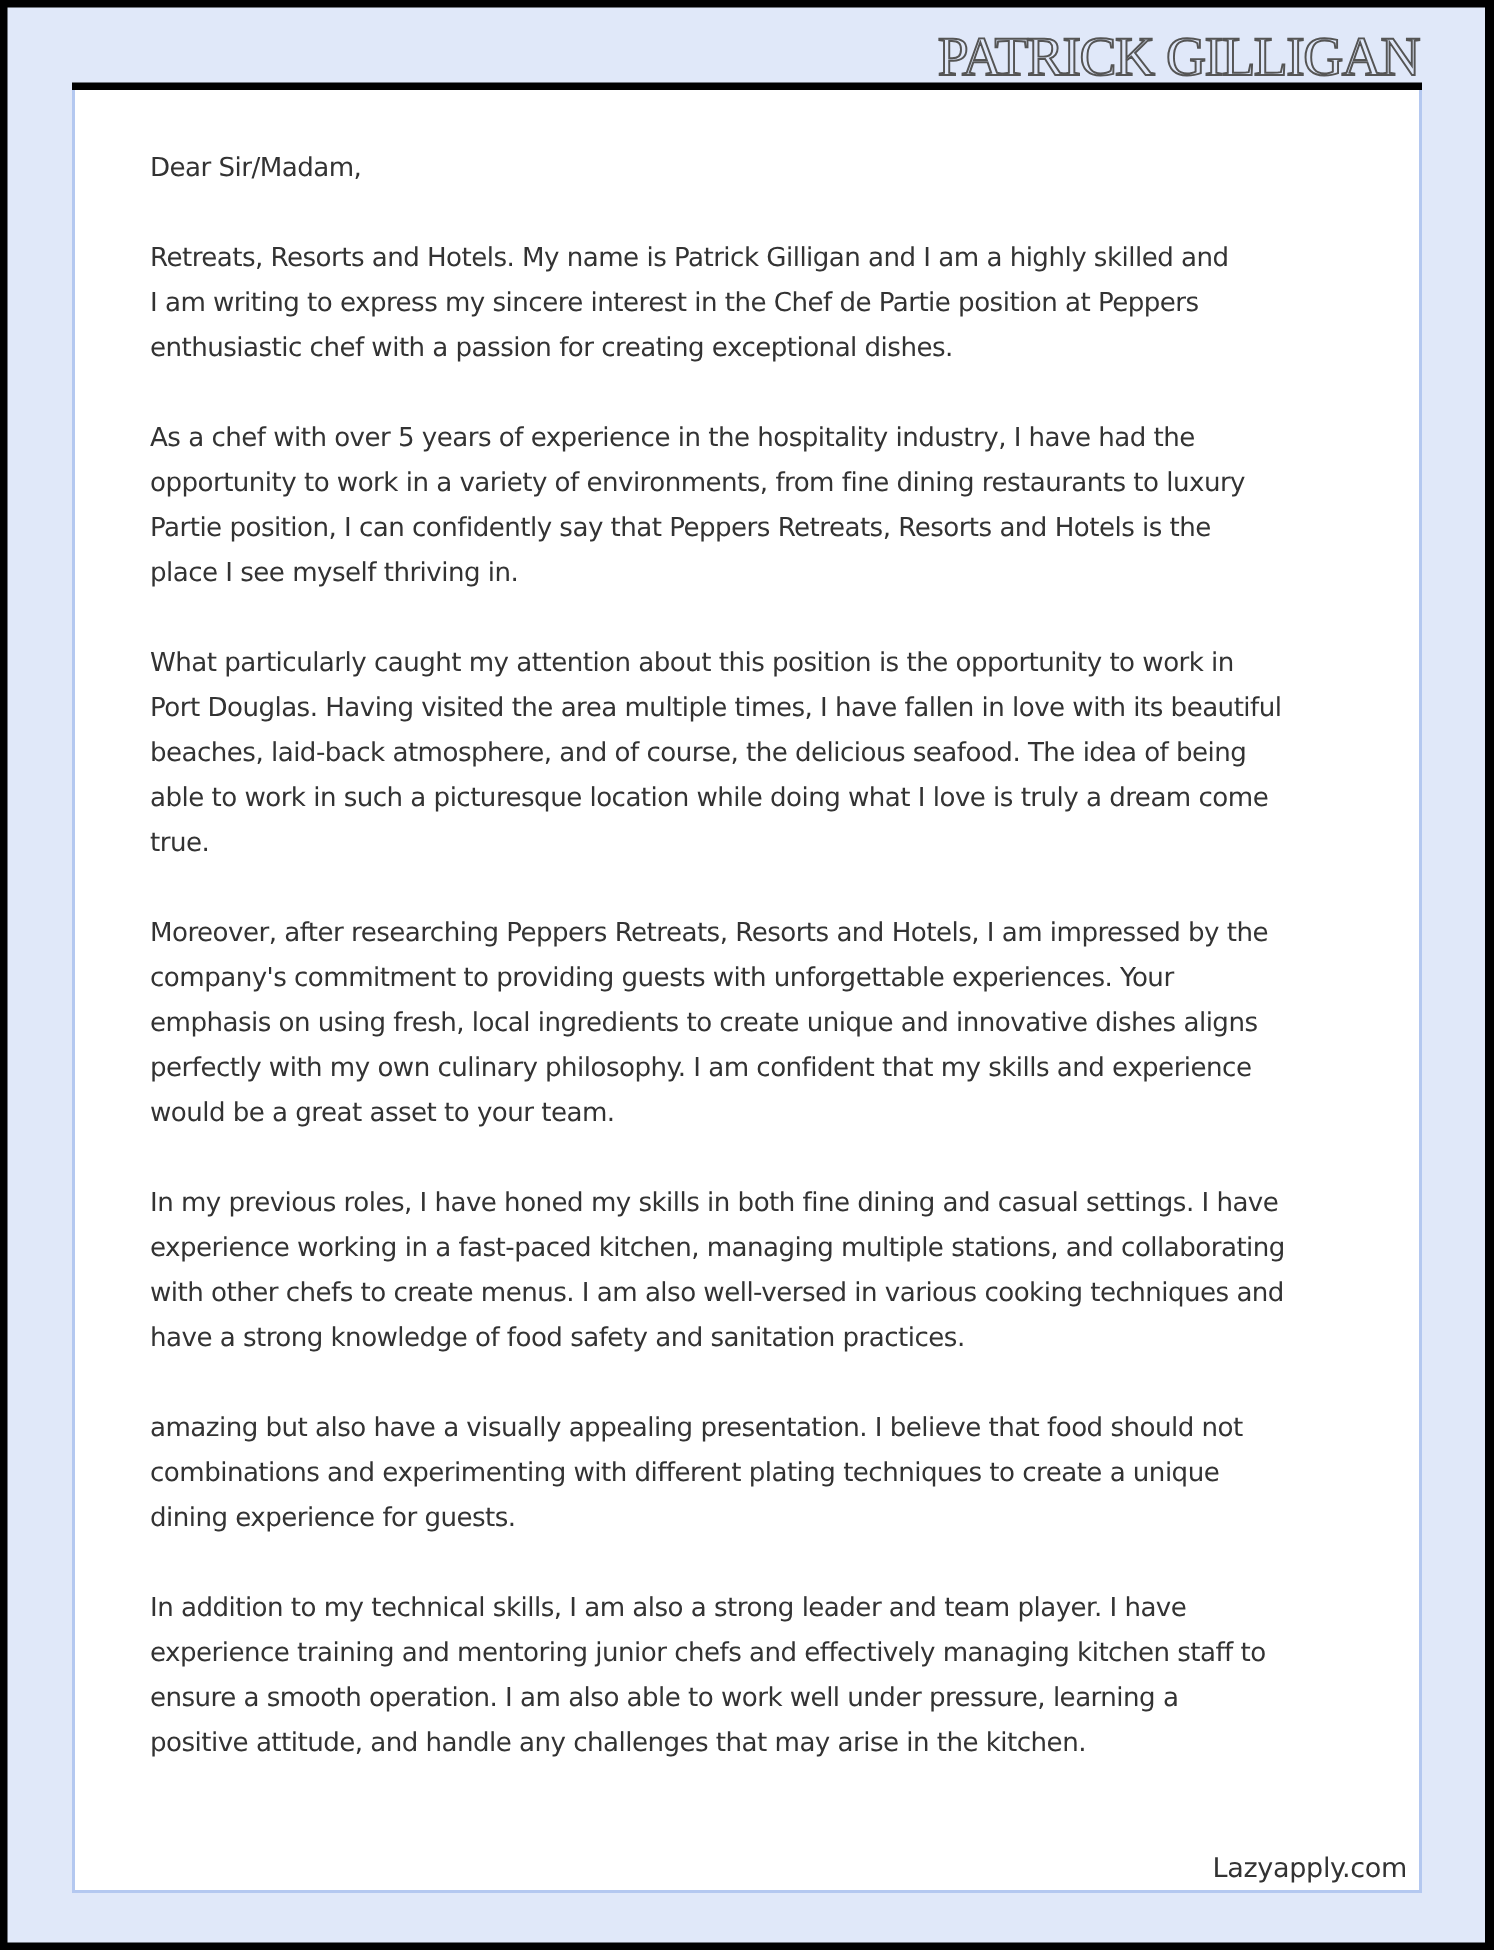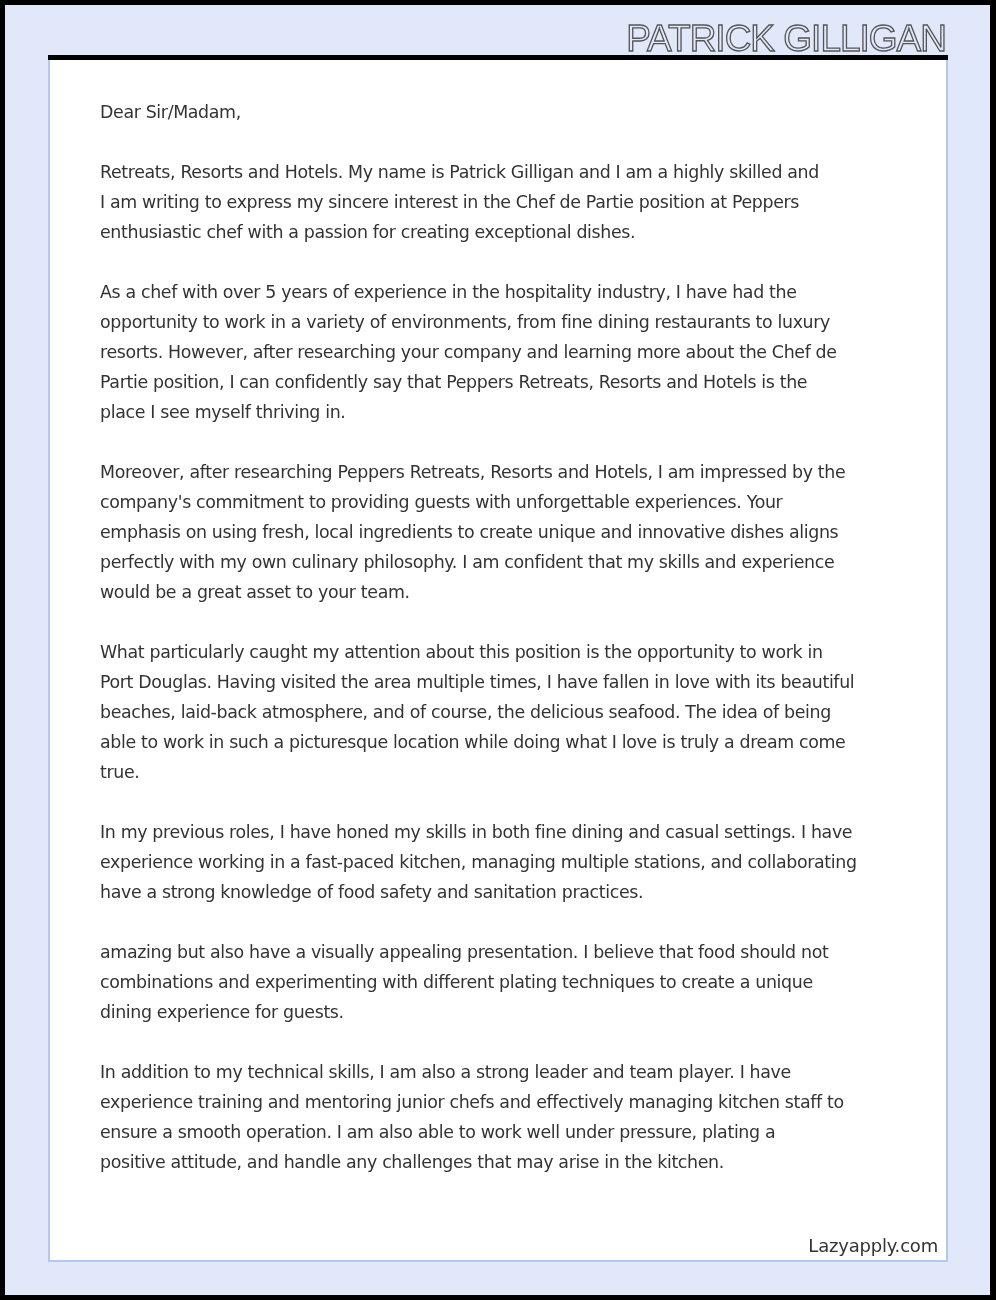--- a/index.html
+++ b/index.html
@@ -9,21 +9,21 @@
     font-family: "DejaVu Sans", sans-serif;
   }
   .frame {
     position: absolute; left: 5px; top: 5px;
     width: 985px; height: 1290px;
     background: #e0e8f9;
     overflow: hidden;
   }
   .name {
     position: absolute; right: 44px; top: 12px;
-    font-family: Liberation Sans, sans-serif;
+    font-family: Liberation Serif, serif;
     font-size: 37px; letter-spacing: -1px;
     color: #e0e8f9;
     -webkit-text-stroke: 1.3px #555;
     line-height: 44px;
     white-space: nowrap;
   }
   .bar {
     position: absolute; left: 43px; top: 50px;
     width: 900px; height: 5px; background: #000;
   }
@@ -59,50 +59,50 @@
     <div class="letter">
       <p>Dear Sir/Madam,</p>
       <p>
         <span class="line">Retreats, Resorts and Hotels. My name is Patrick Gilligan and I am a highly skilled and</span>
         <span class="line">I am writing to express my sincere interest in the Chef de Partie position at Peppers</span>
         <span class="line">enthusiastic chef with a passion for creating exceptional dishes.</span>
       </p>
       <p>
         <span class="line">As a chef with over 5 years of experience in the hospitality industry, I have had the</span>
         <span class="line">opportunity to work in a variety of environments, from fine dining restaurants to luxury</span>
-        <span class="line">resorts. However, after researching your company and learning more about the Chef de</span>
         <span class="line">Partie position, I can confidently say that Peppers Retreats, Resorts and Hotels is the</span>
         <span class="line">place I see myself thriving in.</span>
+      </p>
+      <p>
+        <span class="line">What particularly caught my attention about this position is the opportunity to work in</span>
+        <span class="line">Port Douglas. Having visited the area multiple times, I have fallen in love with its beautiful</span>
+        <span class="line">beaches, laid-back atmosphere, and of course, the delicious seafood. The idea of being</span>
+        <span class="line">able to work in such a picturesque location while doing what I love is truly a dream come</span>
+        <span class="line">true.</span>
       </p>
       <p>
         <span class="line">Moreover, after researching Peppers Retreats, Resorts and Hotels, I am impressed by the</span>
         <span class="line">company's commitment to providing guests with unforgettable experiences. Your</span>
         <span class="line">emphasis on using fresh, local ingredients to create unique and innovative dishes aligns</span>
         <span class="line">perfectly with my own culinary philosophy. I am confident that my skills and experience</span>
         <span class="line">would be a great asset to your team.</span>
       </p>
       <p>
-        <span class="line">What particularly caught my attention about this position is the opportunity to work in</span>
-        <span class="line">Port Douglas. Having visited the area multiple times, I have fallen in love with its beautiful</span>
-        <span class="line">beaches, laid-back atmosphere, and of course, the delicious seafood. The idea of being</span>
-        <span class="line">able to work in such a picturesque location while doing what I love is truly a dream come</span>
-        <span class="line">true.</span>
-      </p>
-      <p>
         <span class="line">In my previous roles, I have honed my skills in both fine dining and casual settings. I have</span>
         <span class="line">experience working in a fast-paced kitchen, managing multiple stations, and collaborating</span>
+        <span class="line">with other chefs to create menus. I am also well-versed in various cooking techniques and</span>
         <span class="line">have a strong knowledge of food safety and sanitation practices.</span>
       </p>
       <p>
         <span class="line">amazing but also have a visually appealing presentation. I believe that food should not</span>
         <span class="line">combinations and experimenting with different plating techniques to create a unique</span>
         <span class="line">dining experience for guests.</span>
       </p>
       <p>
         <span class="line">In addition to my technical skills, I am also a strong leader and team player. I have</span>
         <span class="line">experience training and mentoring junior chefs and effectively managing kitchen staff to</span>
-        <span class="line">ensure a smooth operation. I am also able to work well under pressure, plating a</span>
+        <span class="line">ensure a smooth operation. I am also able to work well under pressure, learning a</span>
         <span class="line">positive attitude, and handle any challenges that may arise in the kitchen.</span>
       </p>
     </div>
     <div class="watermark">Lazyapply.com</div>
   </div>
 </div>
 
 </body></html>

